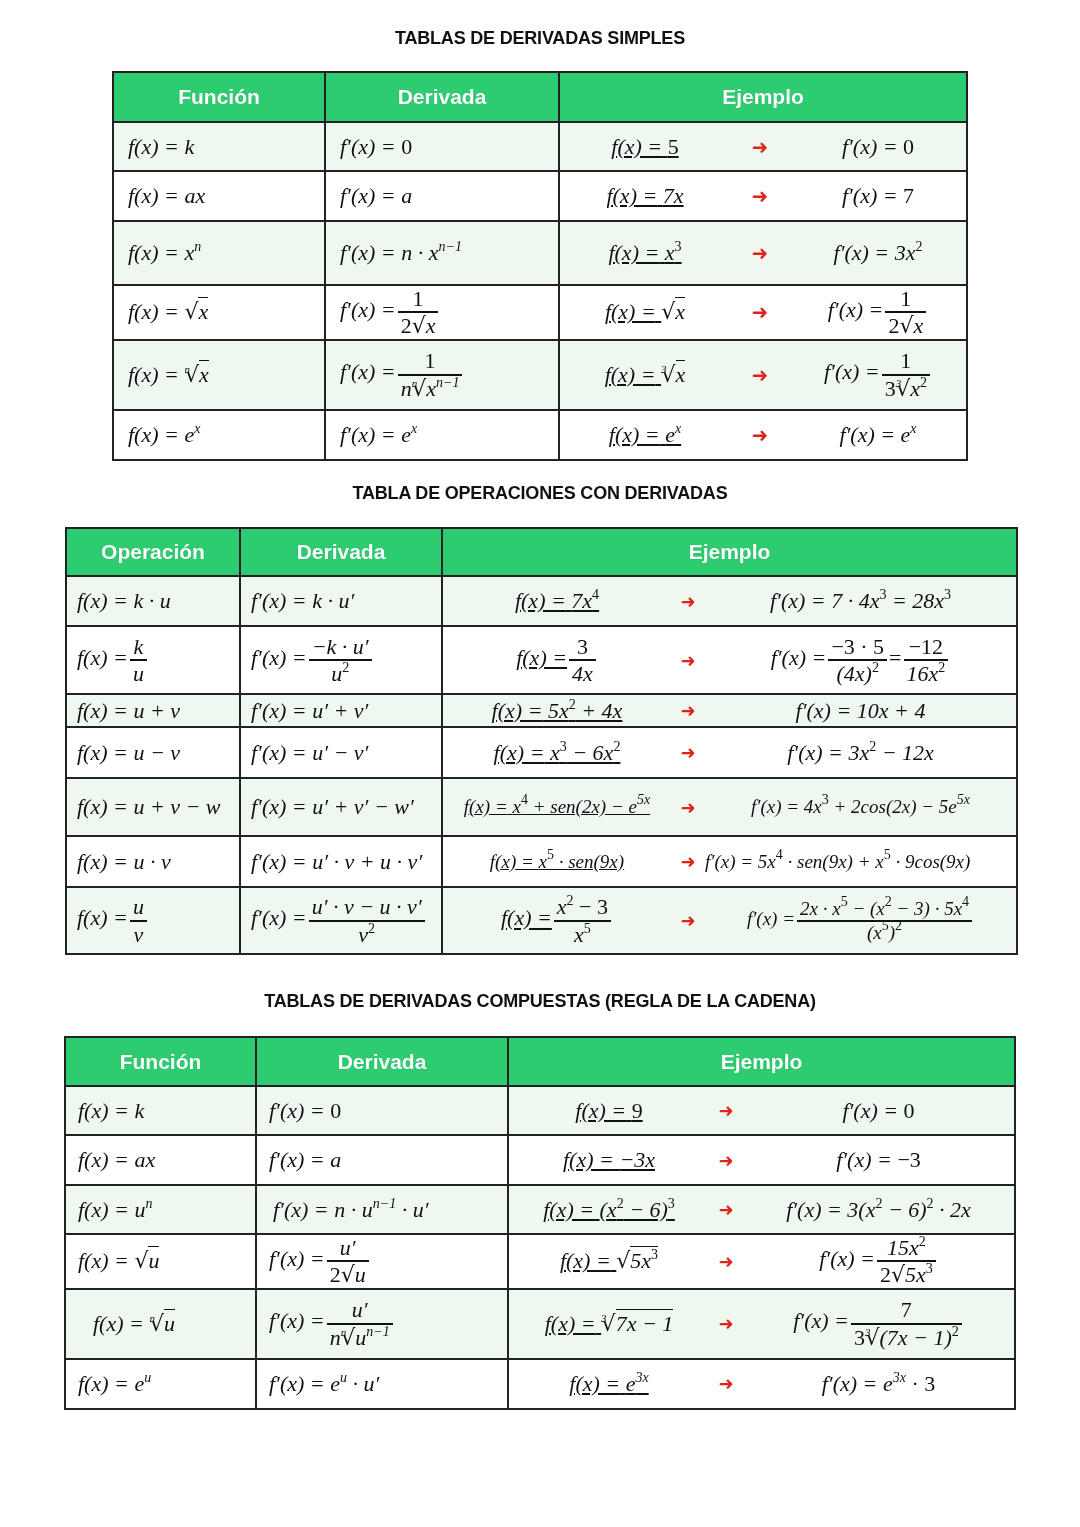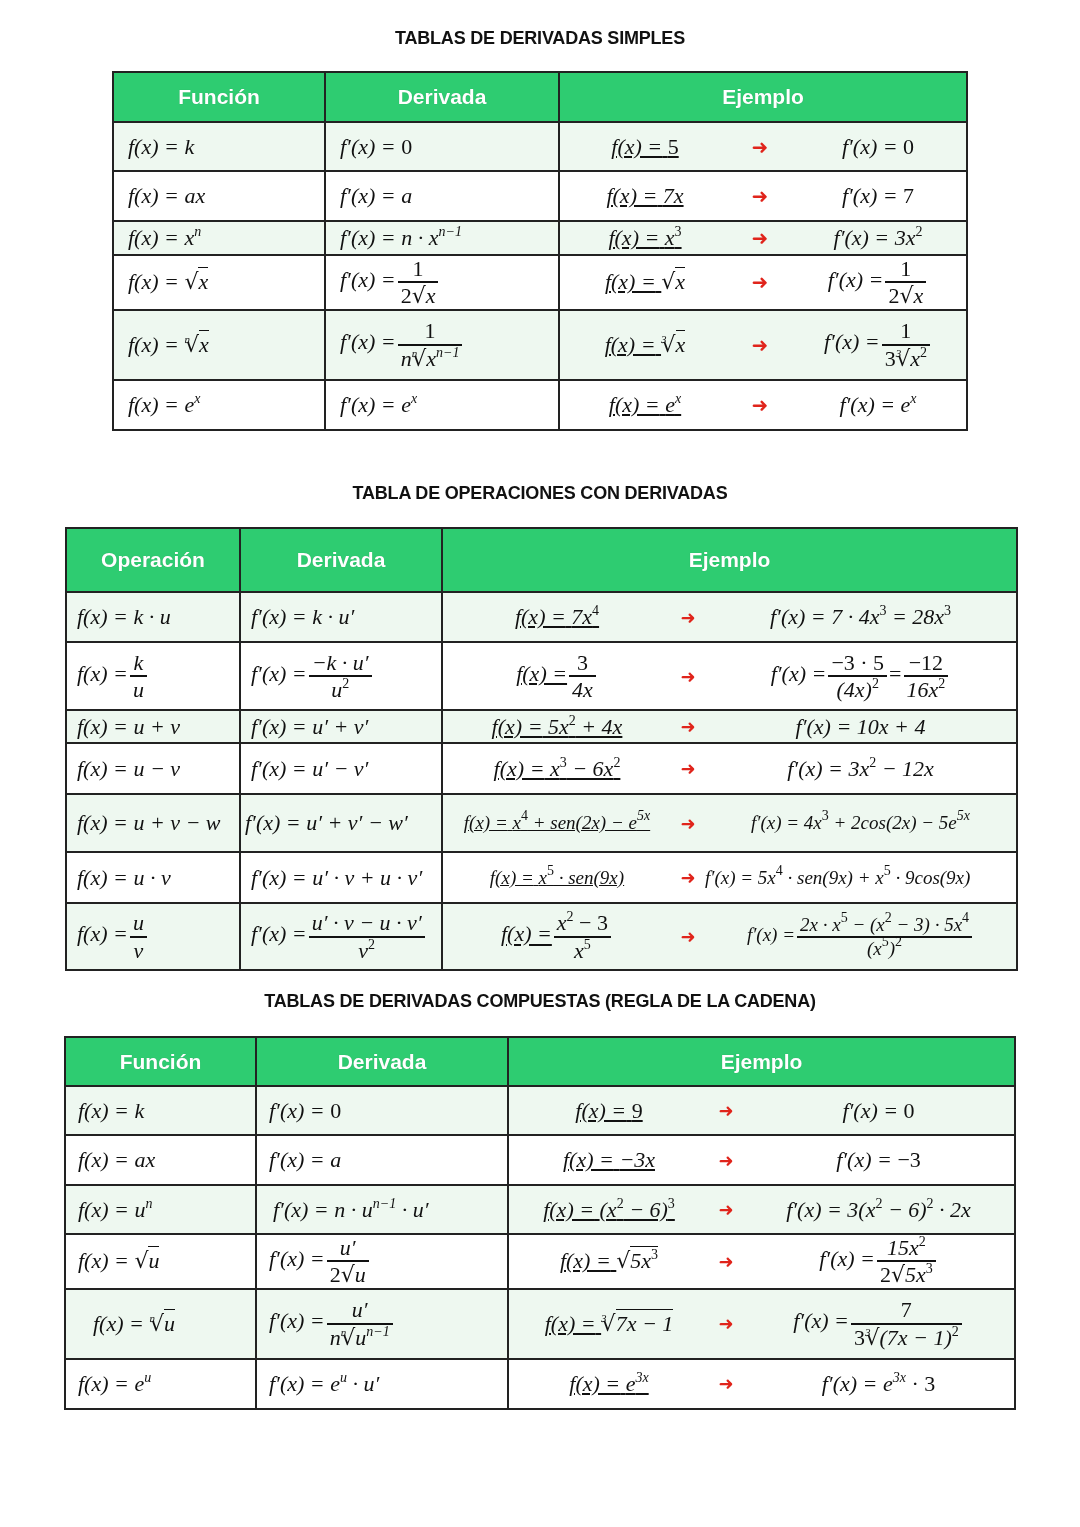--- a/index.html
+++ b/index.html
@@ -68,21 +68,21 @@
     <td><span>f′(x) =</span> <span>a</span></td>
     <td class="ex">
           <div class="exwrap" style="--lw:170px;--aw:60px">
       <div class="exl"><span>f(x) =</span> <span>7x</span></div>
       <div class="arrow">➜</div>
       <div class="exr"><span>f′(x) =</span> <span class="up">7</span></div>
           </div>
         </td>
   </tr>
 
-  <tr class="alt" style="height:34px">
+  <tr class="alt" style="height:64px">
     <td><span>f(x) =</span> <span>x</span><sup>n</sup></td>
     <td><span>f′(x) =</span> <span>n · x</span><sup>n−1</sup></td>
     <td class="ex">
           <div class="exwrap" style="--lw:170px;--aw:60px">
       <div class="exl"><span>f(x) =</span> <span>x</span><sup class="up">3</sup></div>
       <div class="arrow">➜</div>
       <div class="exr"><span>f′(x) =</span> <span>3x</span><sup class="up">2</sup></div>
           </div>
         </td>
   </tr>
@@ -127,21 +127,21 @@
 
 <div class="title" style="top:483px">TABLA DE OPERACIONES CON DERIVADAS</div>
 
 <table class="dt condensed" style="left:65px; top:527px; width:951px;">
   <colgroup>
       <col style="width:174px">
       <col style="width:202px">
       <col style="width:575px">
     </colgroup>
   <tbody>
-      <tr style="height:64px">
+      <tr style="height:48px">
     <th>Operación</th>
     <th>Derivada</th>
     <th>Ejemplo</th>
   </tr>
 
   <tr class="alt" style="height:50px">
     <td style="padding-left:10px"><span>f(x) =</span> <span>k · u</span></td>
     <td style="padding-left:10px"><span>f′(x) =</span> <span>k · u′</span></td>
     <td class="ex">
           <div class="exwrap" style="--lw:228px;--aw:34px">
@@ -183,21 +183,21 @@
           <div class="exwrap" style="--lw:228px;--aw:34px">
       <div class="exl"><span>f(x) =</span> <span>x</span><sup class="up">3</sup><span> − 6x</span><sup class="up">2</sup></div>
       <div class="arrow">➜</div>
       <div class="exr"><span>f′(x) =</span> <span>3x</span><sup class="up">2</sup><span> − 12x</span></div>
           </div>
         </td>
   </tr>
 
   <tr class="alt" style="height:58px">
     <td style="padding-left:10px"><span>f(x) =</span> <span>u + v − w</span></td>
-    <td style="padding-left:4px"><span>f′(x) =</span> <span>u′ + v′ − w′</span></td>
+    <td style="padding-left:10px"><span>f′(x) =</span> <span>u′ + v′ − w′</span></td>
     <td class="ex">
           <div class="exwrap" style="--lw:228px;--aw:34px">
       <div class="exl" style="font-size:19px"><span>f(x) =</span> <span>x</span><sup class="up">4</sup><span> + sen(2x) − e</span><sup>5x</sup></div>
       <div class="arrow">➜</div>
       <div class="exr" style="font-size:19px"><span>f′(x) =</span> <span>4x</span><sup class="up">3</sup><span> + 2cos(2x) − 5e</span><sup>5x</sup></div>
           </div>
         </td>
   </tr>
 
   <tr style="height:51px">

